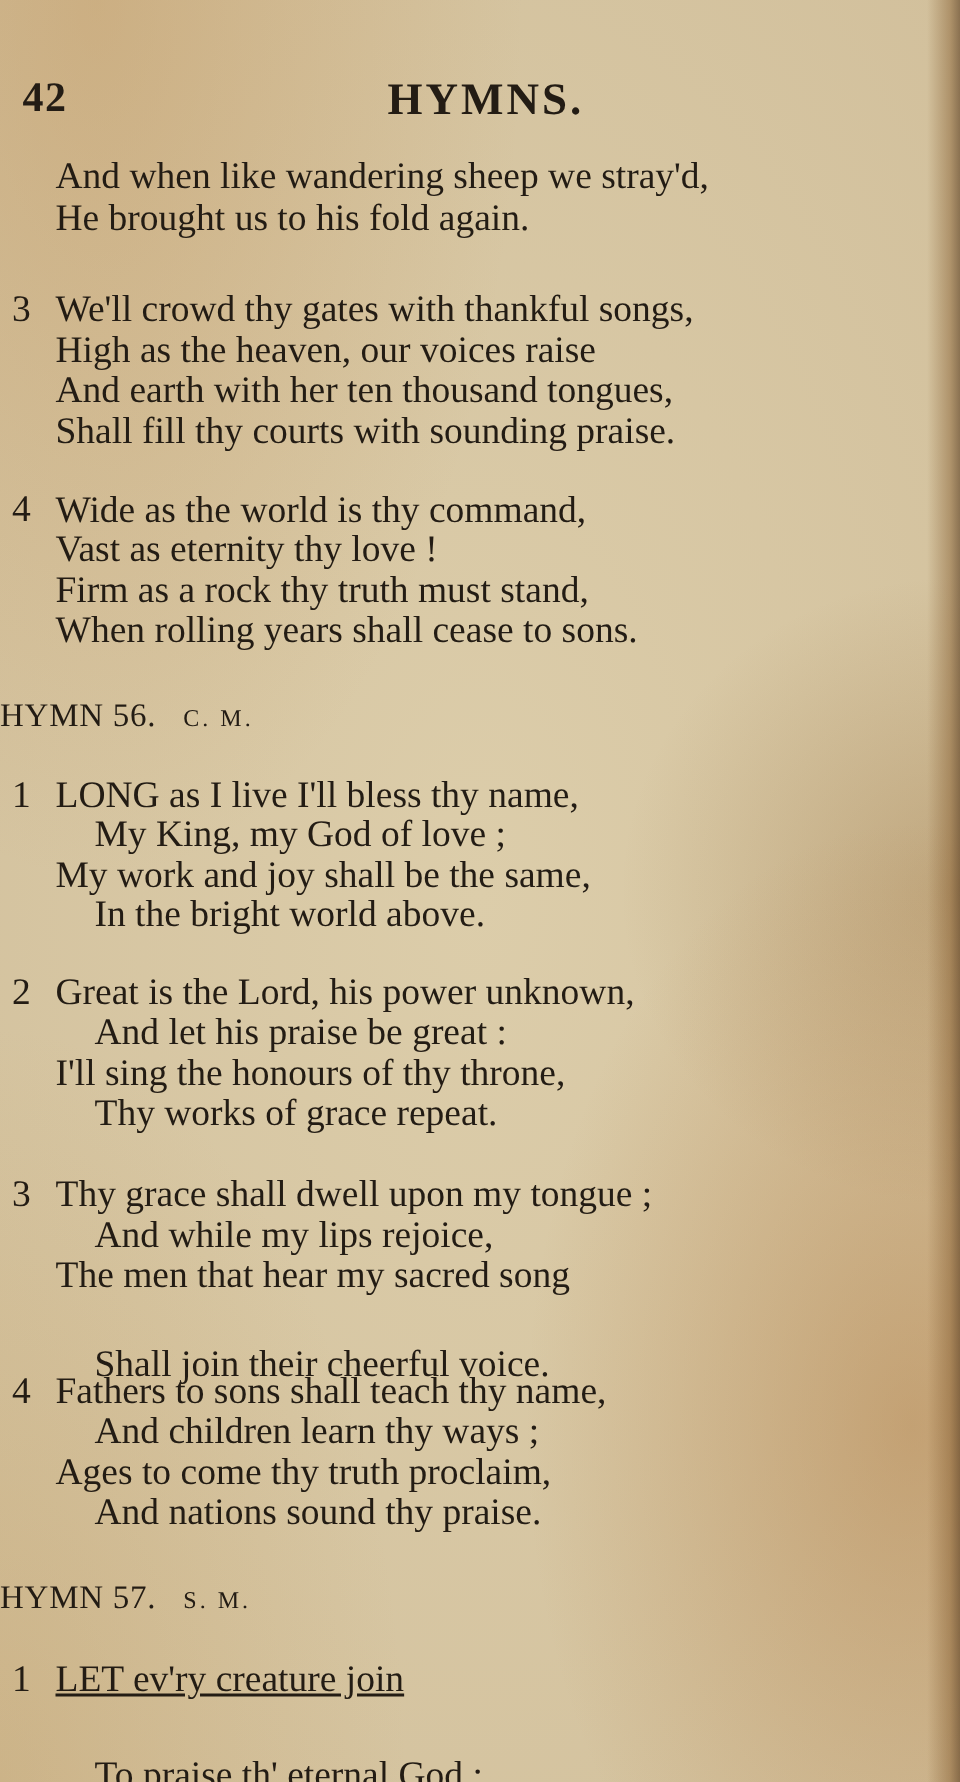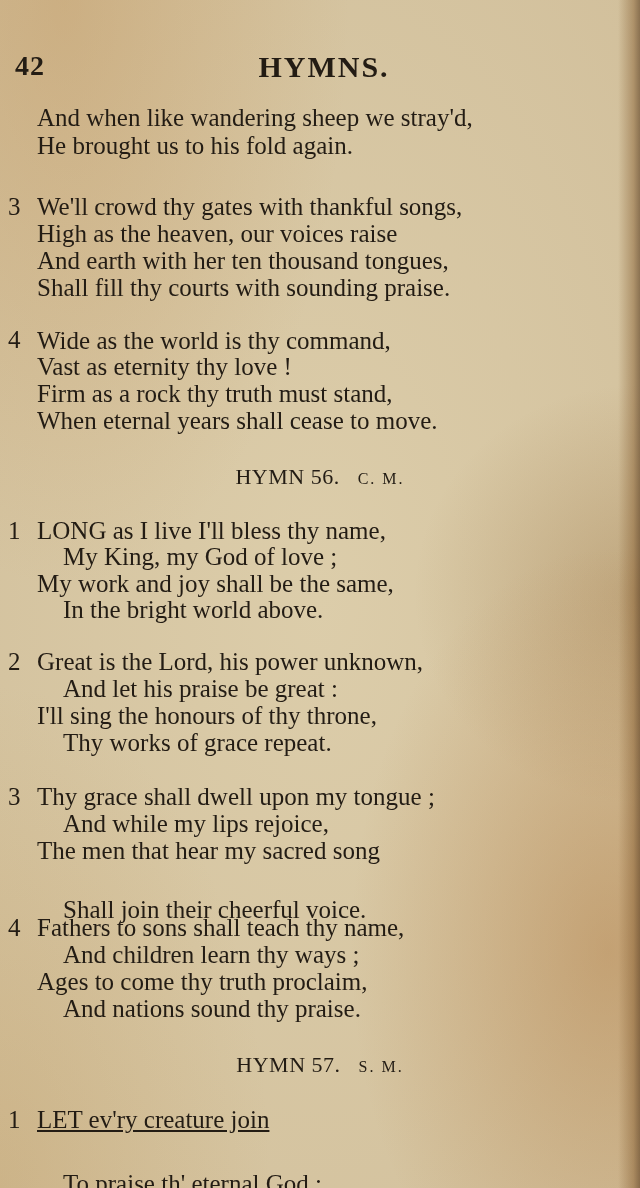--- a/index.html
+++ b/index.html
@@ -68,21 +68,21 @@
     .verse-num {
       position: absolute;
       left: 8px;
       font-size: 25px;
       line-height: 28px;
     }
     .hymn-heading {
       position: absolute;
       left: 0;
       width: 640px;
-      text-align: center;
+      text-align: left;
       font-size: 22px;
       line-height: 28px;
       letter-spacing: 0.5px;
     }
     .meter {
       font-size: 16px;
       margin-left: 18px;
       letter-spacing: 2px;
     }
     .indent-0 { left: 37px; }
@@ -105,21 +105,21 @@
   <span class="verse-num" style="top:193px;">3</span>
   <div class="line indent-0" style="top:193px;">We'll crowd thy gates with thankful songs,</div>
   <div class="line indent-0" style="top:220px;">High as the heaven, our voices raise</div>
   <div class="line indent-0" style="top:247px;">And earth with her ten thousand tongues,</div>
   <div class="line indent-0" style="top:274px;">Shall fill thy courts with sounding praise.</div>
 
   <span class="verse-num" style="top:326px;">4</span>
   <div class="line indent-0" style="top:327px;">Wide as the world is thy command,</div>
   <div class="line indent-0" style="top:353px;">Vast as eternity thy love !</div>
   <div class="line indent-0" style="top:380px;">Firm as a rock thy truth must stand,</div>
-  <div class="line indent-0" style="top:407px;">When eternal years shall cease to move.</div>
+  <div class="line indent-0" style="top:407px;">When rolling years shall cease to sons.</div>
 
   <div class="hymn-heading" style="top:463px;">
     <span>HYMN 56.</span><span class="meter">C. M.</span>
   </div>
 
   <span class="verse-num" style="top:517px;">1</span>
   <div class="line indent-0" style="top:517px;">LONG as I live I'll bless thy name,</div>
   <div class="line indent-1" style="top:543px;">My King, my God of love ;</div>
   <div class="line indent-0" style="top:570px;">My work and joy shall be the same,</div>
   <div class="line indent-1" style="top:596px;">In the bright world above.</div>

